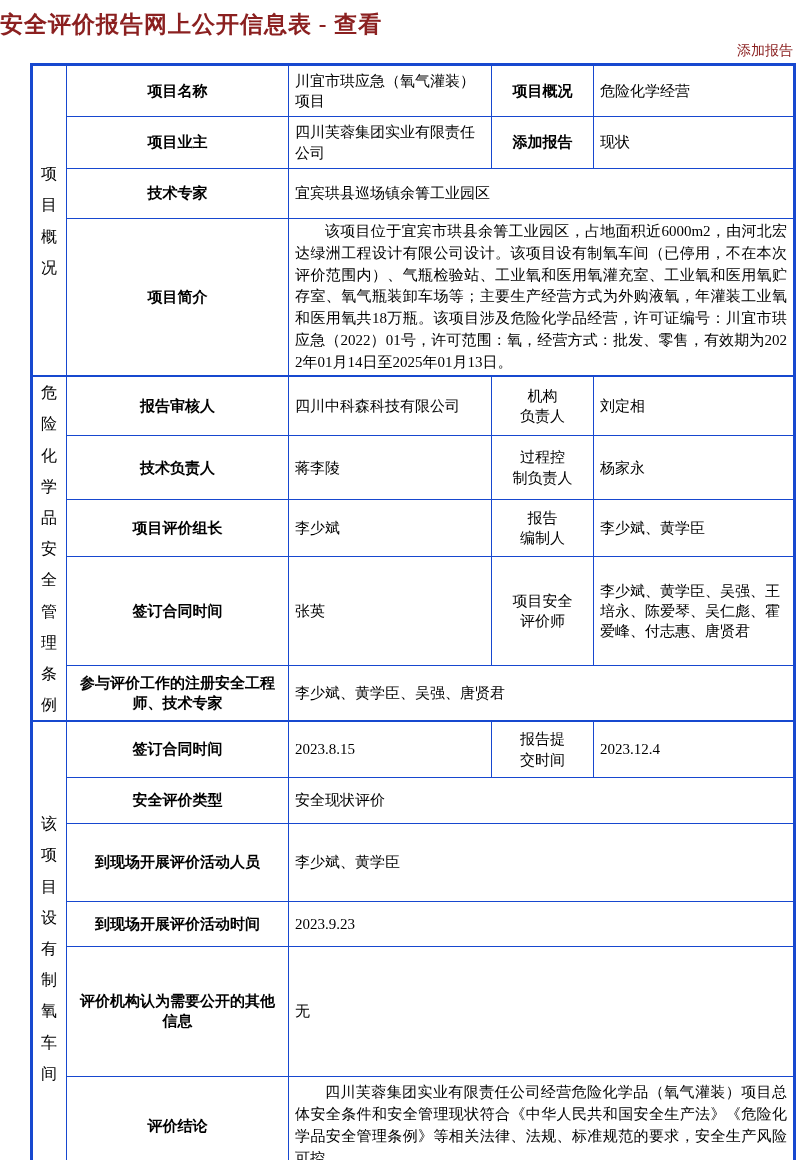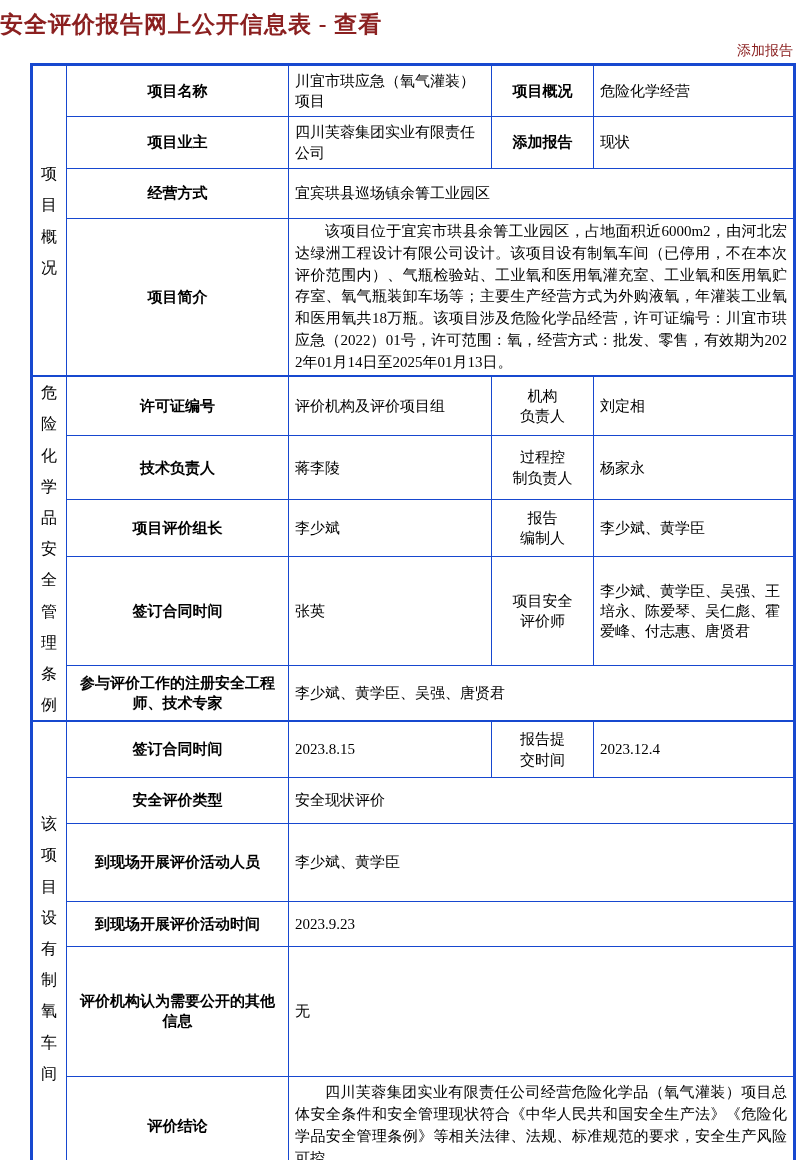--- a/index.html
+++ b/index.html
@@ -44,34 +44,34 @@
     <td class="lbl">项目概况</td>
     <td>危险化学经营</td>
   </tr>
   <tr style="height:52px">
     <td class="lbl">项目业主</td>
     <td>四川芙蓉集团实业有限责任公司</td>
     <td class="lbl">添加报告</td>
     <td>现状</td>
   </tr>
   <tr style="height:50px">
-    <td class="lbl">经营方式</td>
+    <td class="lbl">技术专家</td>
     <td colspan="3">宜宾珙县巡场镇余箐工业园区</td>
   </tr>
   <tr style="height:156px">
     <td class="lbl">项目简介</td>
     <td colspan="3" class="just">该项目位于宜宾市珙县余箐工业园区，占地面积近6000m2，由河北宏达绿洲工程设计有限公司设计。该项目设有制氧车间（已停用，不在本次评价范围内）、气瓶检验站、工业氧和医用氧灌充室、工业氧和医用氧贮存室、氧气瓶装卸车场等；主要生产经营方式为外购液氧，年灌装工业氧和医用氧共18万瓶。该项目涉及危险化学品经营，许可证编号：川宜市珙应急（2022）01号，许可范围：氧，经营方式：批发、零售，有效期为2022年01月14日至2025年01月13日。</td>
   </tr>
 
   <tr class="sec-top" style="height:52px">
     <td class="sec" rowspan="5">
           <div class="v">危险化学品安全管理条例</div>
         </td>
-    <td class="lbl">许可证编号</td>
-    <td>评价机构及评价项目组</td>
+    <td class="lbl">报告审核人</td>
+    <td>四川中科森科技有限公司</td>
     <td class="l2">机构
 负责人</td>
     <td>刘定相</td>
   </tr>
   <tr style="height:56px">
     <td class="lbl">技术负责人</td>
     <td>蒋李陵</td>
     <td class="l2">过程控
 制负责人</td>
     <td>杨家永</td>

